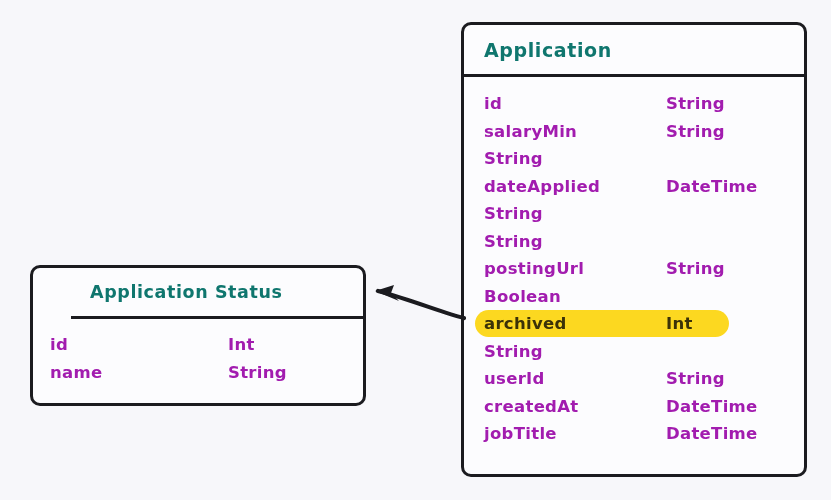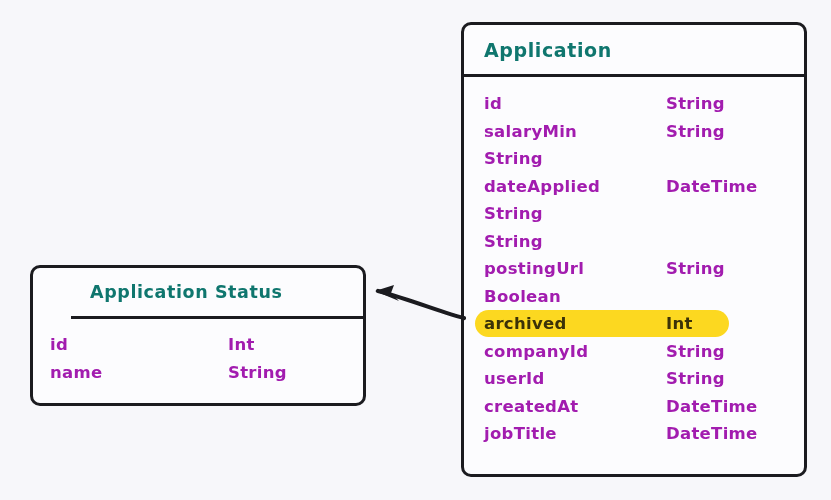--- a/index.html
+++ b/index.html
@@ -159,21 +159,20 @@
         </div>
         <div class="field-row">
           <span class="field-type">Boolean</span>
         </div>
         <div class="field-row highlighted">
           <div class="marker"></div>
           <span class="field-name">archived</span>
           <span class="field-type">Int</span>
         </div>
         <div class="field-row">
-          <span class="field-name">companyId</span>
           <span class="field-type">String</span>
         </div>
         <div class="field-row">
           <span class="field-name">userId</span>
           <span class="field-type">String</span>
         </div>
         <div class="field-row">
           <span class="field-name">createdAt</span>
           <span class="field-type">DateTime</span>
         </div>

